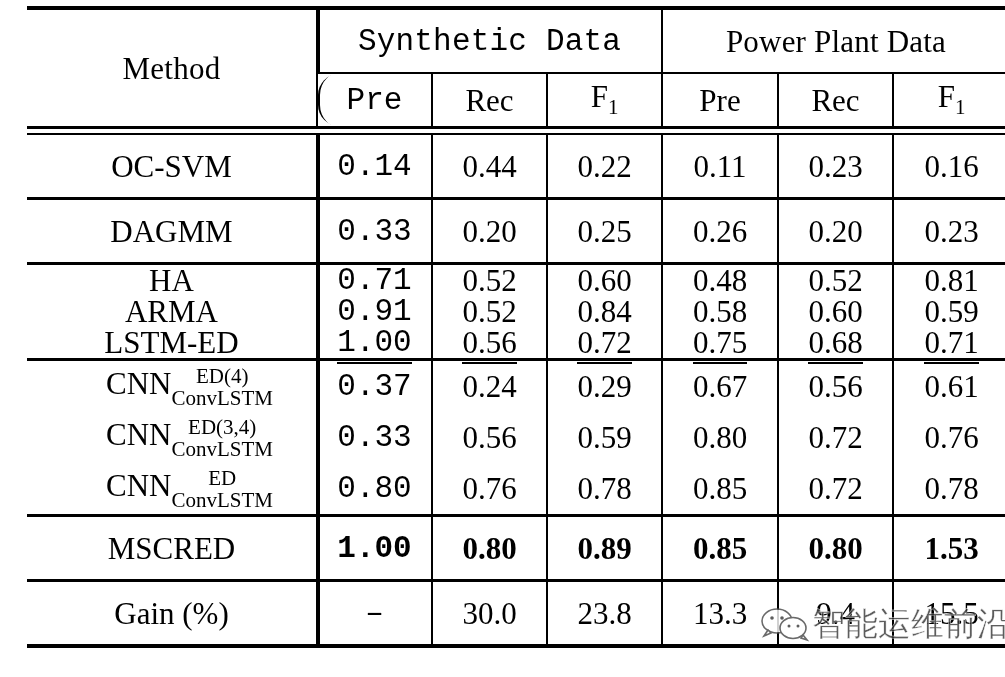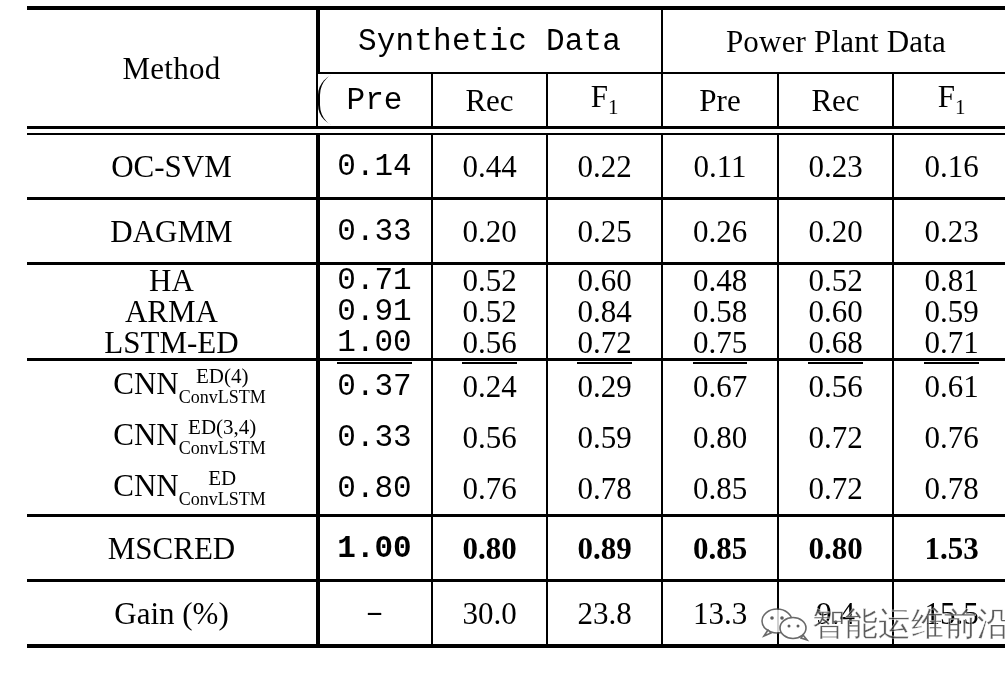--- a/index.html
+++ b/index.html
@@ -102,21 +102,21 @@
     display: inline-grid;
     grid-template-rows: 1fr 1fr;
     vertical-align: middle;
     text-align: center;
     font-family: "Liberation Serif", "DejaVu Serif", serif;
     line-height: 1.02;
     position: relative;
     top: 1px;
   }
   .cnn-label .sup { font-size: 21px; }
-  .cnn-label .sub { font-size: 18px; }
+  .cnn-label .sub { font-size: 21px; }
 
   
   #watermark {
     position: absolute;
     left: 760px;
     top: 600px;
     width: 235px;
     height: 48px;
     pointer-events: none;
     opacity: .82;

